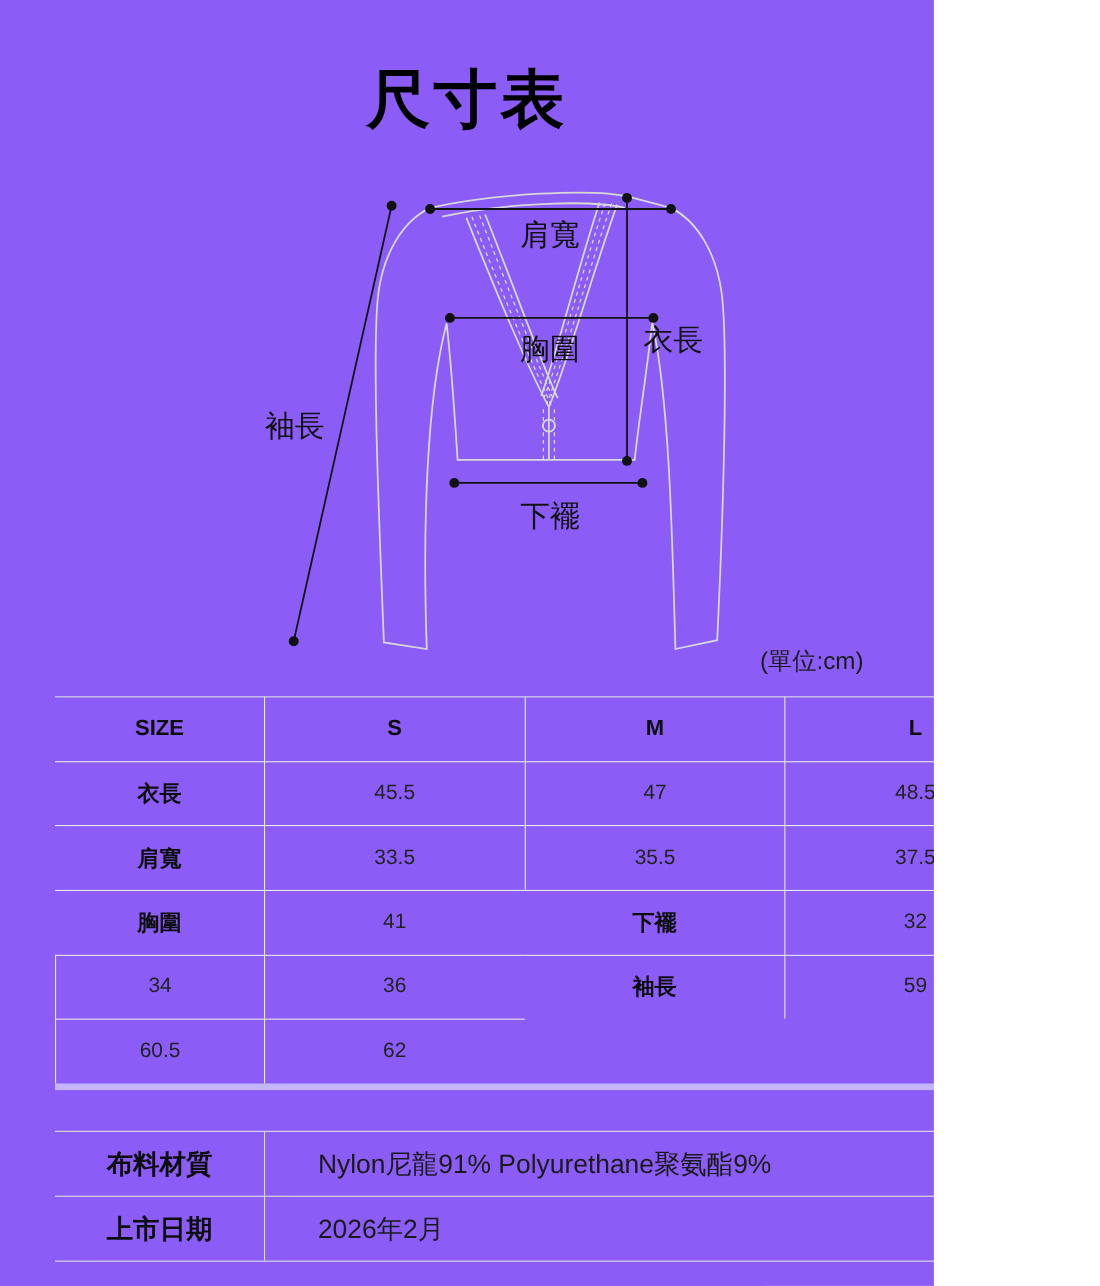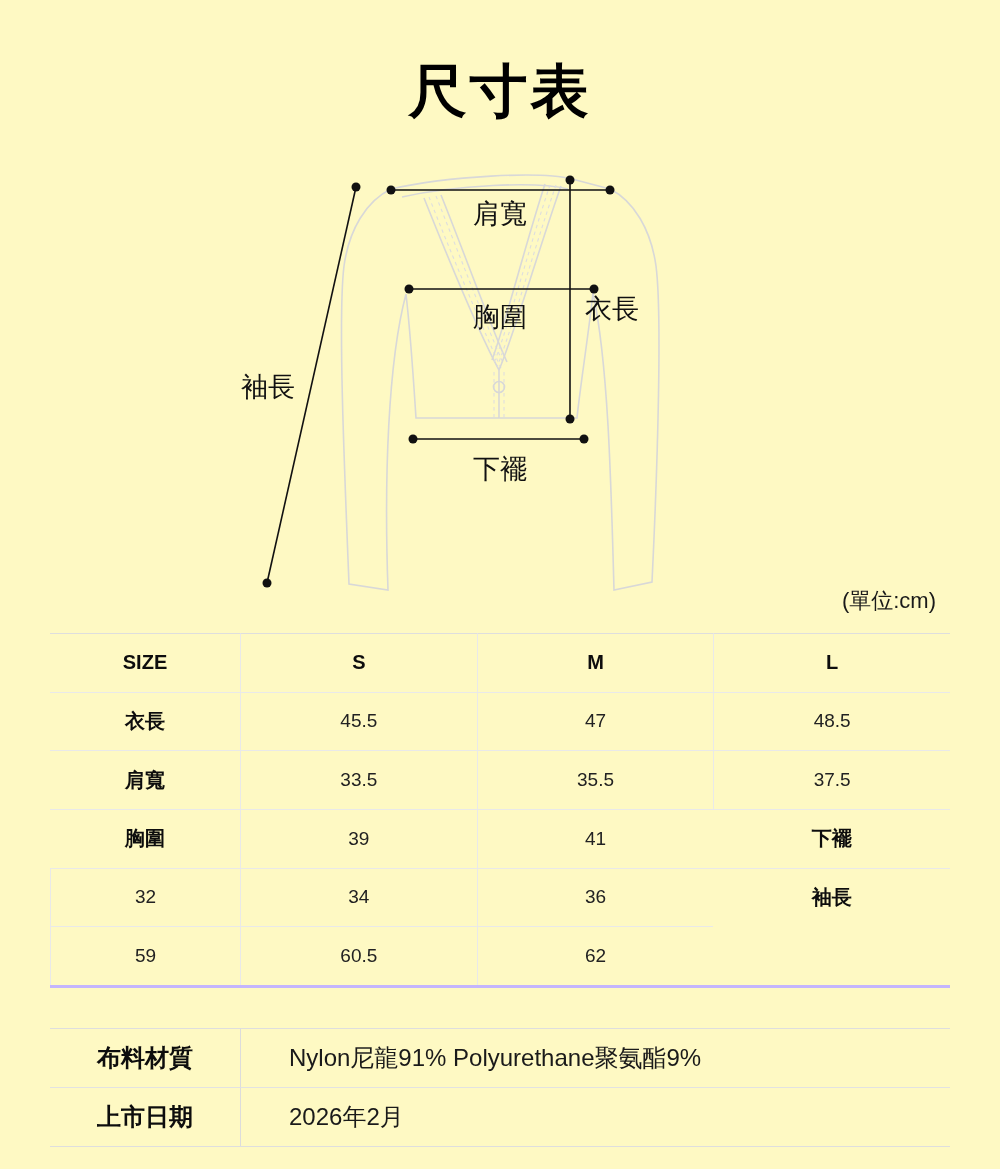--- a/index.html
+++ b/index.html
@@ -1,20 +1,20 @@
 <!DOCTYPE html>
 <html><head>
 <meta charset="utf-8">
 <style>
   html, body { margin: 0; padding: 0; background: #ffffff; }
   #page {
     position: relative;
-    width: 1000px;
+    width: 849px;
     height: 1169px;
-    background: #fef9c3;
+    background: #8b5cf6;
     font-family: "Liberation Sans", sans-serif;
     color: #111111;
     overflow: hidden;
   }
 
   
   .page-title {
     position: absolute;
     top: 55px;
     left: 0;
@@ -54,21 +54,21 @@
 
   
   .size-table {
     position: absolute;
     left: 50px;
     top: 633px;
     width: 900px;
     display: grid;
     grid-template-columns: 190px 1fr 1fr 1fr;
     grid-auto-rows: 58.66px;
-    border-bottom: 3px solid #c4b5fd;
+    border-bottom: 6px solid #c4b5fd;
   }
   .size-table .cell {
     display: flex;
     align-items: center;
     justify-content: center;
     border-top: 1px solid #e9e9e9;
     font-size: 20px;
   }
   .size-table .cell.first-row { border-top: 1px solid #dedede; }
   .size-table .cell.col-sep { border-left: 1px solid #e9e9e9; }
@@ -181,21 +181,20 @@
     <div class="cell val col-sep">45.5</div>
     <div class="cell val col-sep">47</div>
     <div class="cell val col-sep">48.5</div>
 
     <div class="cell row-label">肩寬</div>
     <div class="cell val col-sep">33.5</div>
     <div class="cell val col-sep">35.5</div>
     <div class="cell val col-sep">37.5</div>
 
     <div class="cell row-label">胸圍</div>
-    <div class="cell val col-sep">39</div>
     <div class="cell val col-sep">41</div>
 
     <div class="cell row-label">下襬</div>
     <div class="cell val col-sep">32</div>
     <div class="cell val col-sep">34</div>
     <div class="cell val col-sep">36</div>
 
     <div class="cell row-label">袖長</div>
     <div class="cell val col-sep">59</div>
     <div class="cell val col-sep">60.5</div>

